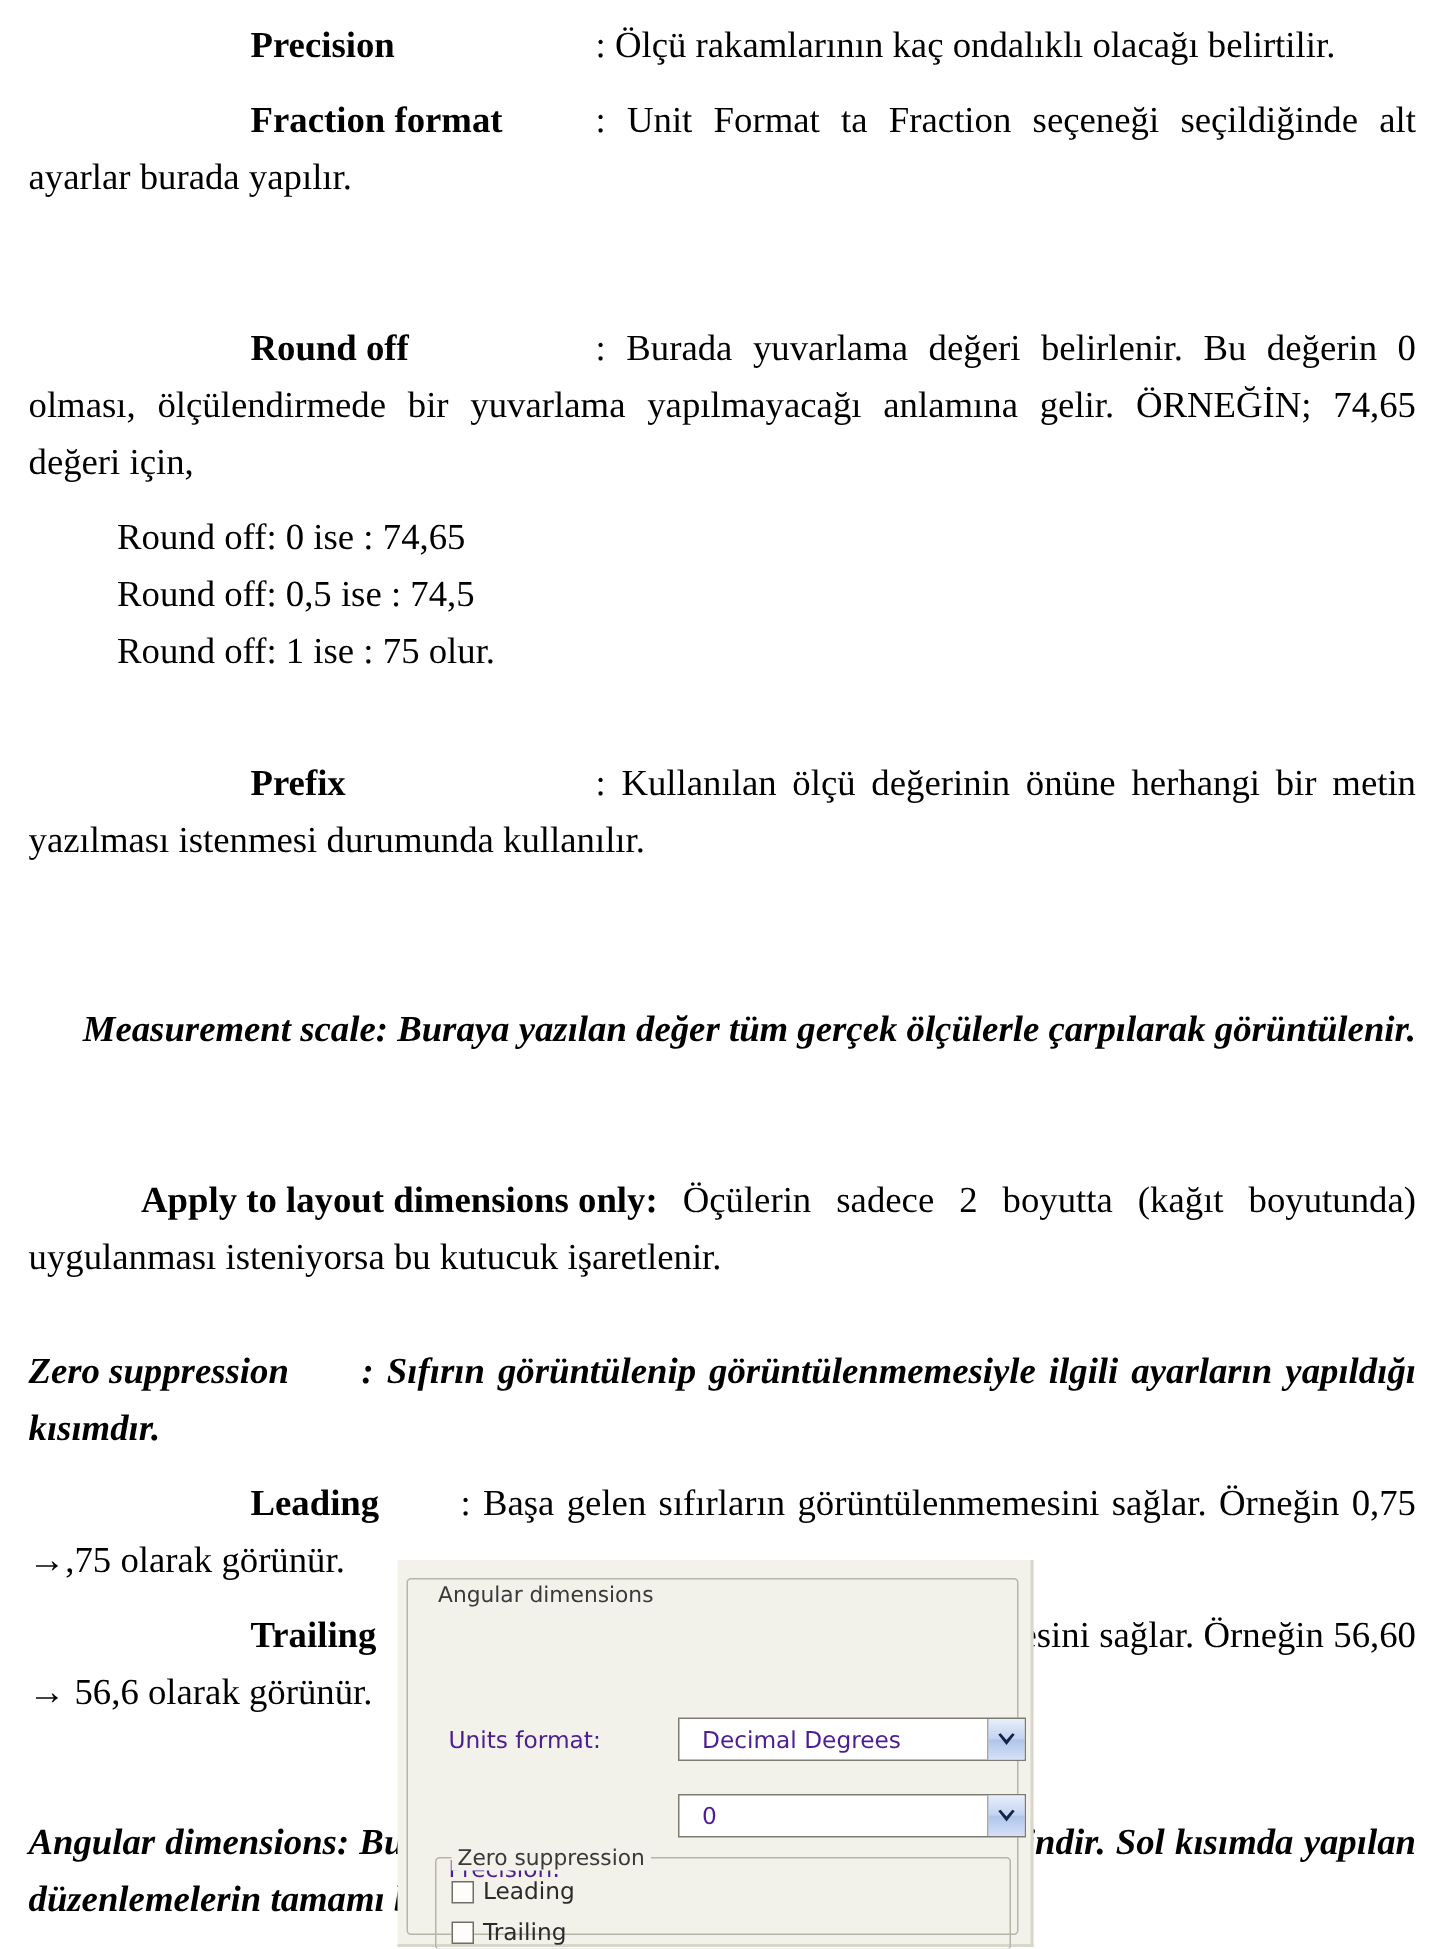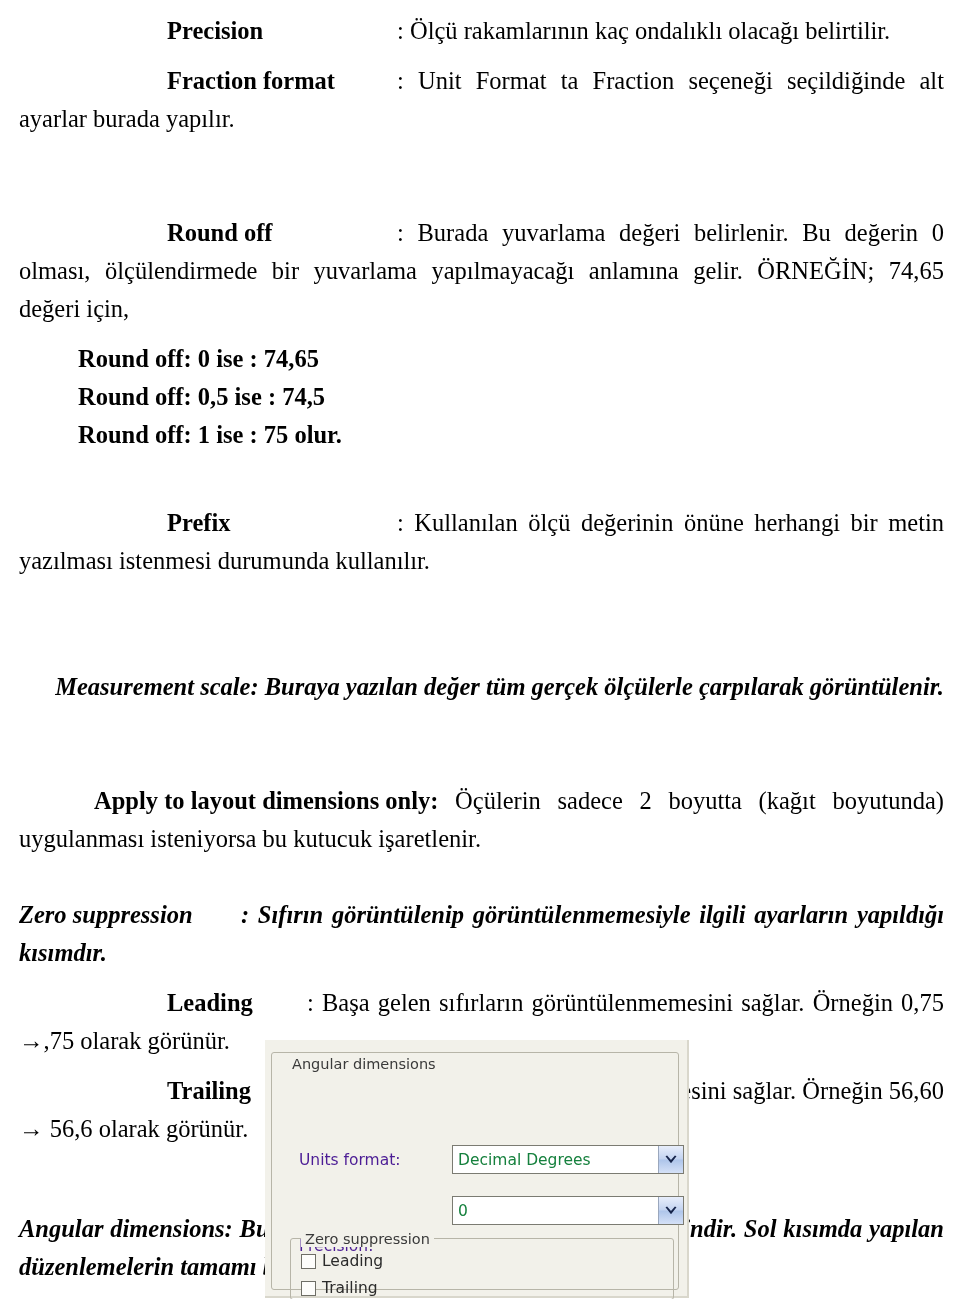--- a/index.html
+++ b/index.html
@@ -60,21 +60,20 @@
   .spacer-lg { height: 38px; }
   .spacer-md { height: 26px; }
   .spacer-sm { height: 14px; }
 
   .round-list {
     margin: 0;
     font-size: 24.5px;
     line-height: 38px;
     padding-left: 71px;
     text-align: left;
-    font-weight: bold;
   }
 
   
   .dialog-wrap {
     position: absolute;
     left: 265px;
     top: 1040px;
     width: 428px;
     height: 262px;
   }
@@ -131,24 +130,24 @@
     background: #ffffff;
     border: 1px solid #7b7b72;
     display: flex;
     align-items: center;
   }
   .combo-units { left: 180px; top: 92px; width: 232px; }
   .combo-prec  { left: 180px; top: 143px; width: 232px; }
 
   .combo-text {
     flex: 1 1 auto;
-    padding-left: 5px;
+    padding-left: 15px;
     font-family: "DejaVu Sans", "Liberation Sans", sans-serif;
     font-size: 15.5px;
-    color: #15803d;
+    color: #4c1d95;
     white-space: nowrap;
     overflow: hidden;
   }
   .combo-btn {
     flex: 0 0 auto;
     width: 24px;
     height: 27px;
     margin-right: 0px;
     background: linear-gradient(180deg, #e8eefb 0%, #c3d3f0 48%, #aec5ea 52%, #d5e1f7 100%);
     border-left: 1px solid #9aa7bd;

